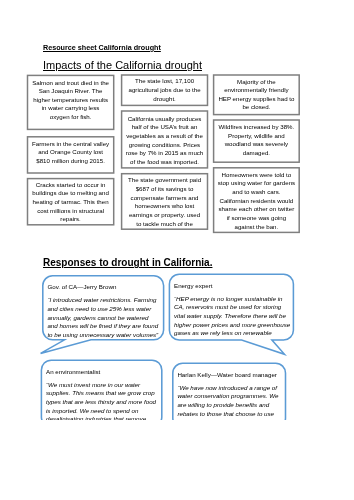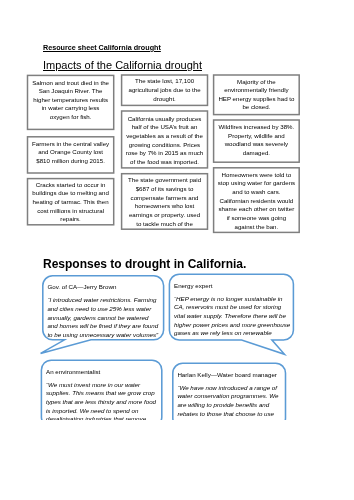--- a/index.html
+++ b/index.html
@@ -3,21 +3,21 @@
 <meta charset="utf-8">
 <style>
   html,body{margin:0;padding:0;background:#fff;}
   body{width:354px;height:500px;font-family:"Liberation Sans",sans-serif;color:#000;
        -webkit-font-smoothing:antialiased;}
   .page{position:relative;width:354px;height:420px;overflow:hidden;background:#fff;}
   .shapes{position:absolute;left:0;top:0;width:354px;height:500px;}
   .heading{position:absolute;white-space:nowrap;color:#000;}
   .h-main{left:43px;top:42.8px;font-size:7.2px;font-weight:bold;text-decoration:underline;}
   .h-sec1{left:43px;top:59.1px;font-size:11px;text-decoration:underline;}
-  .h-sec2{left:43px;top:257.0px;font-size:12px;font-weight:bold;text-align:center;}
+  .h-sec2{left:43px;top:257.0px;font-size:10px;font-weight:bold;text-decoration:underline;text-align:center;}
   .fbox{position:absolute;overflow:hidden;}
   .fbox .inner{position:absolute;left:0;right:0;text-align:center;font-size:6.15px;color:#000;}
   .ln{display:block;white-space:nowrap;}
   .bubble-text{position:absolute;overflow:hidden;}
   .speaker{font-size:6.2px;line-height:8.6px;white-space:nowrap;color:#000;}
   .quote{margin-top:4.6px;}
   .quote .ln{font-size:6.2px;font-style:italic;height:8.65px;line-height:8.65px;color:#000;}
 </style>
 </head>
 <body>

